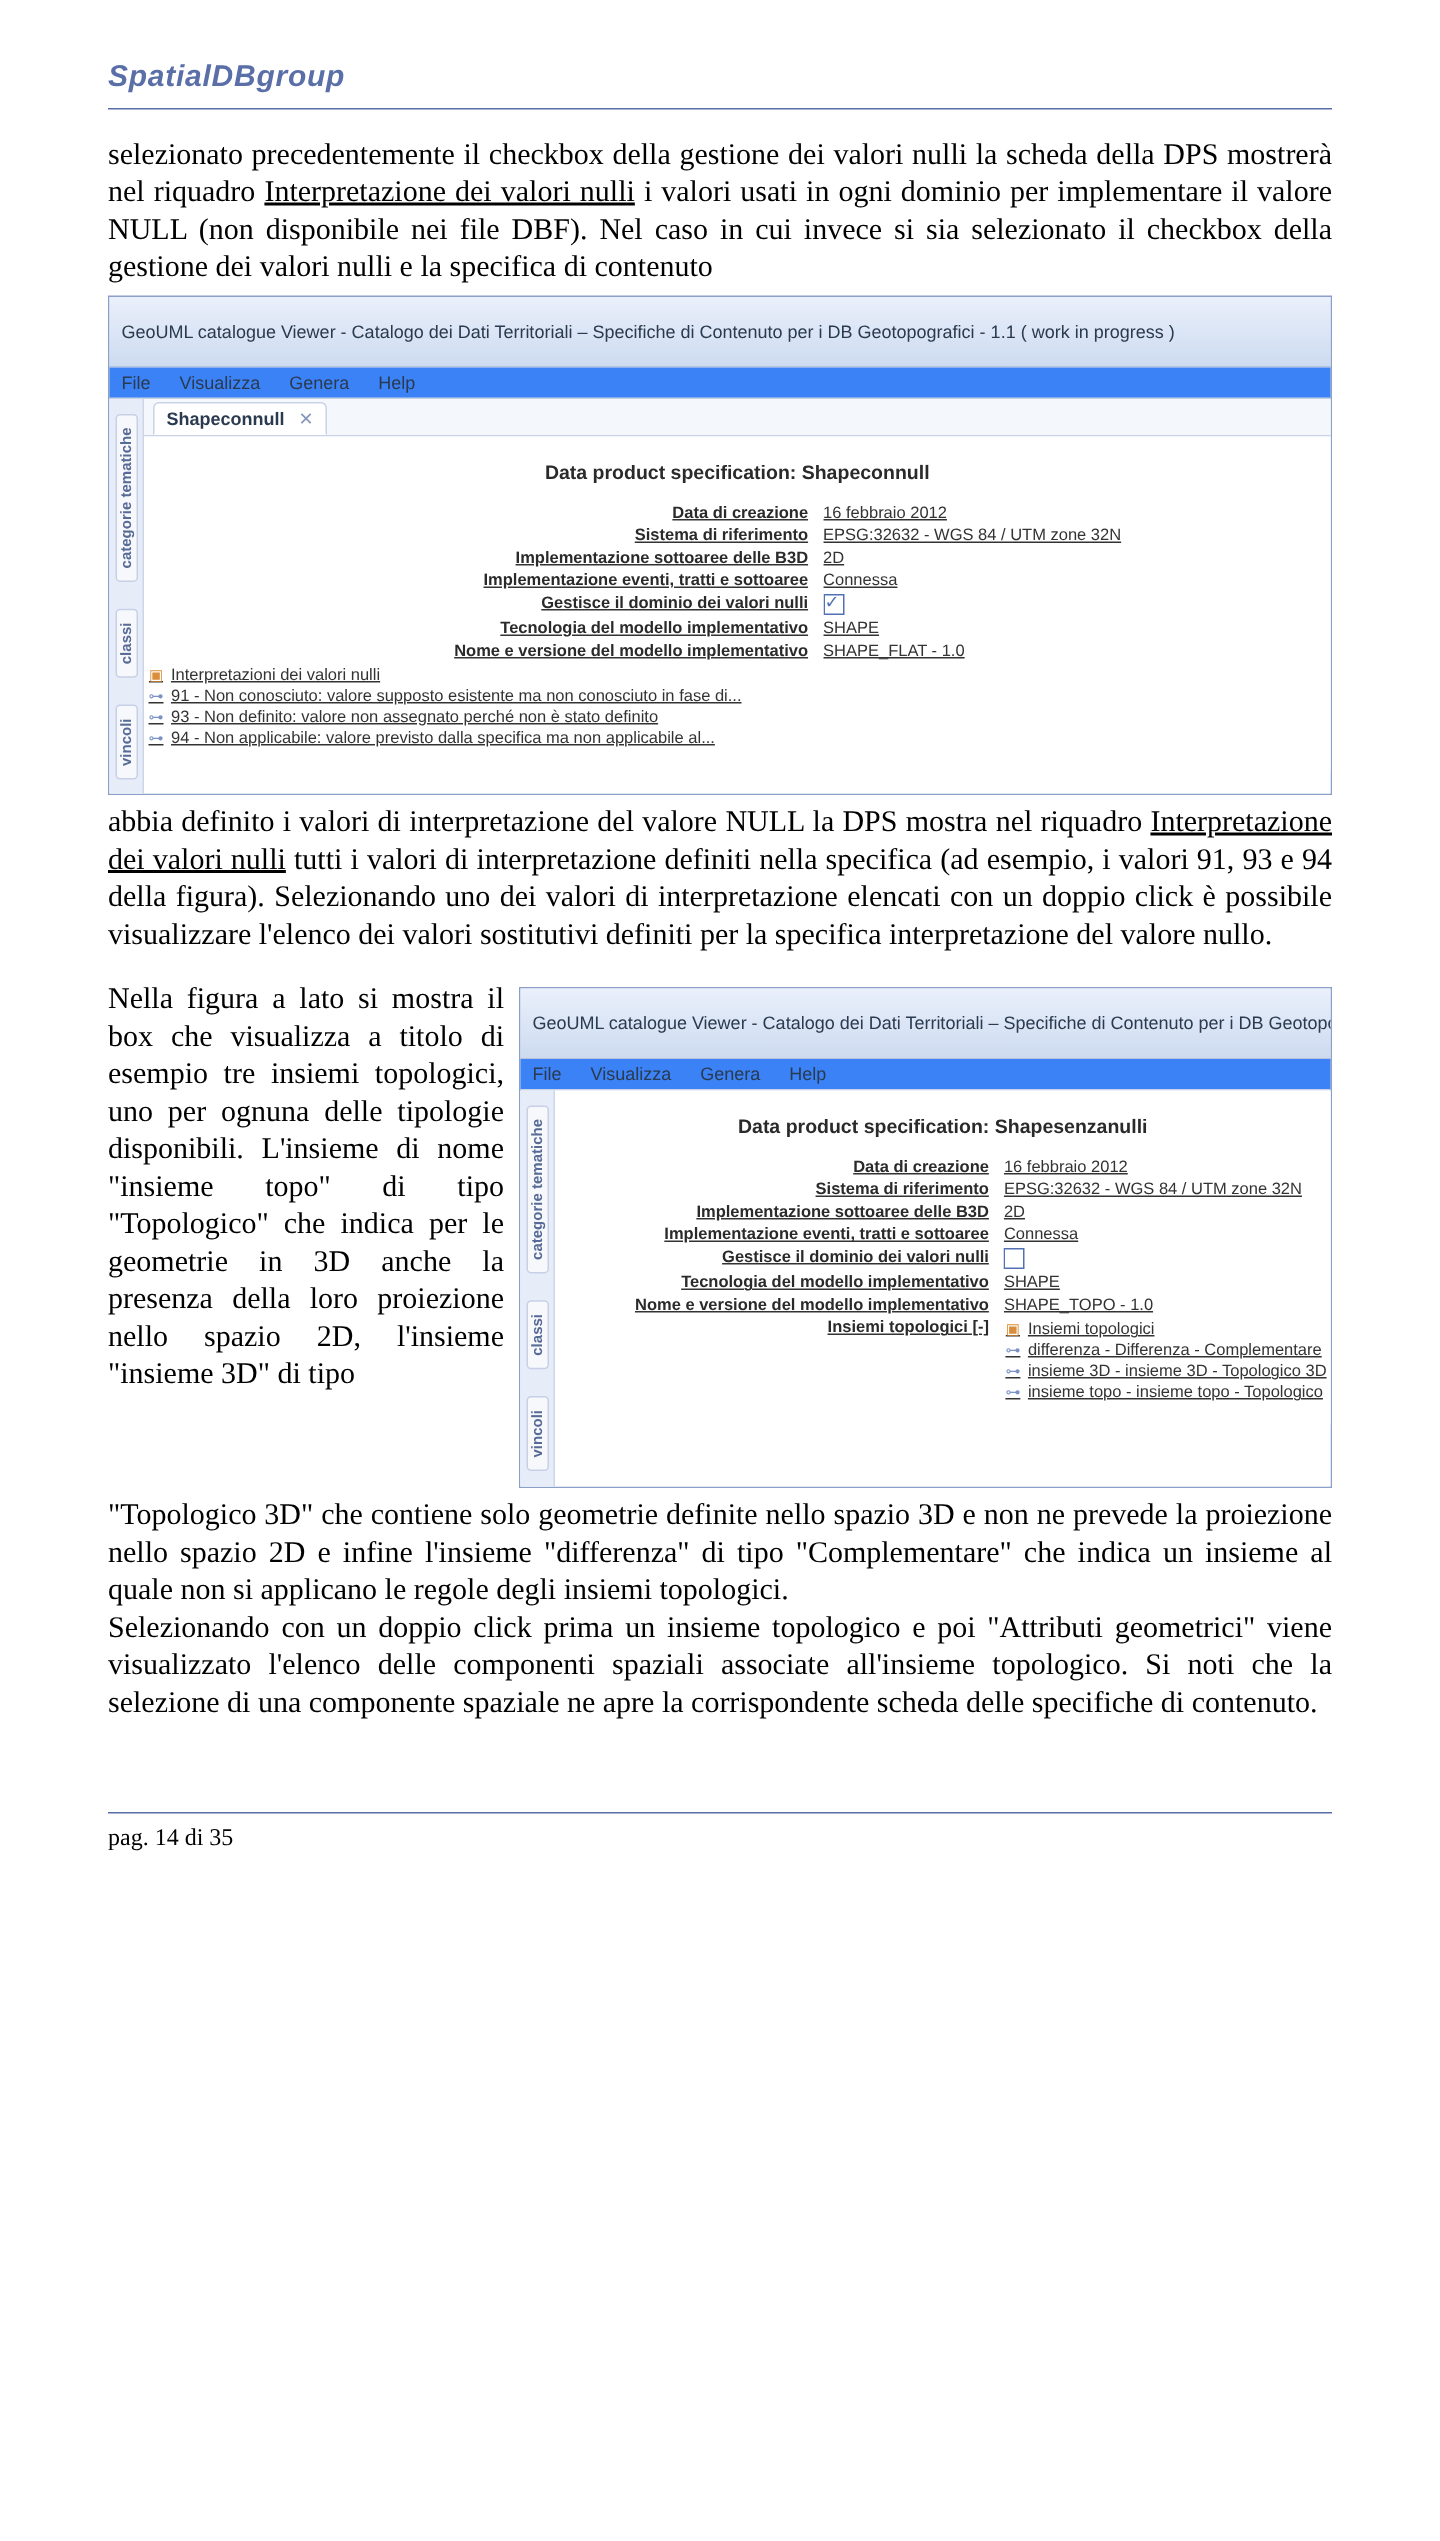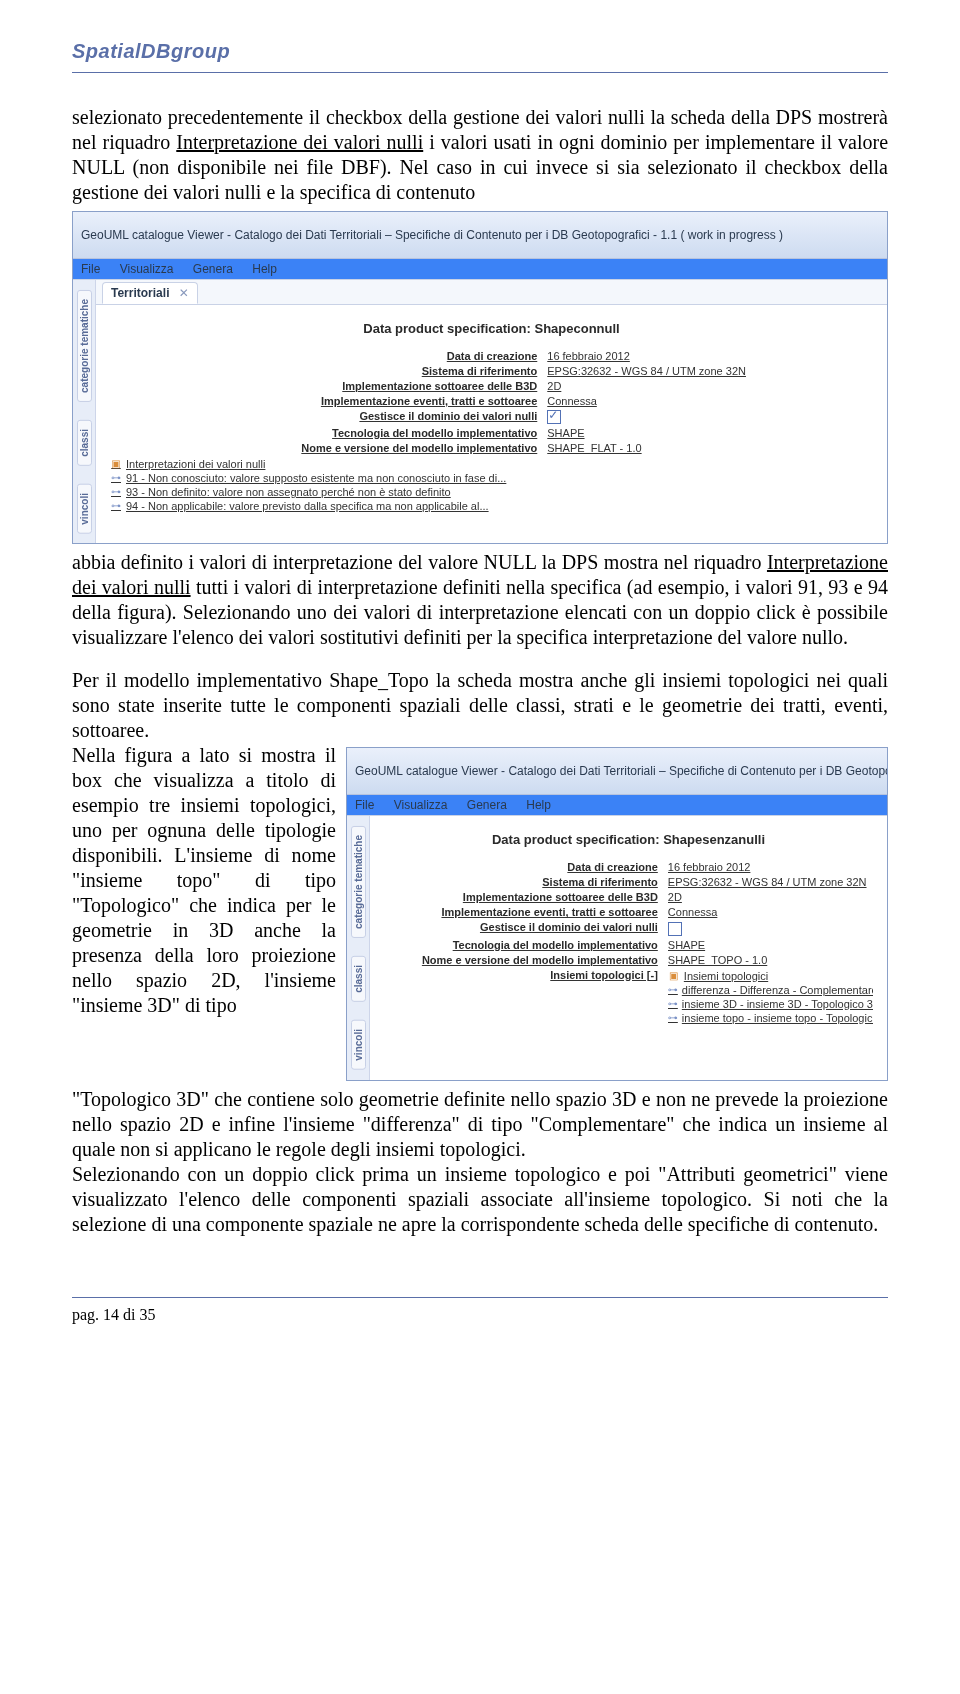--- a/index.html
+++ b/index.html
@@ -9,21 +9,21 @@
     background: #fff;
     width: 960px;
     color: #000;
   }
   .page {
     padding: 50px 72px 30px 72px;
     box-sizing: border-box;
   }
   .brand-header {
     border-bottom: 1px solid #5a6fa8;
-    margin-bottom: 32px;
+    margin-bottom: 18px;
     position: relative;
     height: 22px;
   }
   .brand-text {
     position: absolute;
     top: -10px;
     left: 0;
     background: #fff;
     padding-right: 10px;
     font-family: Arial, sans-serif;
@@ -101,21 +101,21 @@
     display: inline-block;
     background: #fff;
     border: 1px solid #c9d2e6;
     border-bottom: 1px solid #fff;
     padding: 3px 8px;
     border-radius: 4px 4px 0 0;
     color: #2a3a4f;
     font-weight: bold;
   }
   .open-tab .close-x { margin-left: 6px; color: #8898bc; font-weight: normal; cursor: pointer; }
-  .spec-area { padding: 12px 14px; background: #fff; }
+  .spec-area { padding: 12px 2px; background: #fff; }
   .spec-heading {
     font-weight: bold;
     color: #2a2a2a;
     text-align: center;
     margin: 4px 0 14px 0;
     font-size: 13px;
   }
   .kv {
     display: flex;
     margin: 3px 0;
@@ -193,21 +193,21 @@
       <div class="side-tabs">
         <div class="side-tab">categorie tematiche</div>
         <div class="side-gap"></div>
         <div class="side-tab">classi</div>
         <div class="side-gap"></div>
         <div class="side-tab">vincoli</div>
       </div>
       <div class="app-main">
         <div class="tab-row">
           <span class="open-tab">
-            <span>Territoriali</span>
+            <span>Shapeconnull</span>
             <span class="close-x">✕</span>
           </span>
         </div>
         <div class="spec-area">
           <div class="spec-heading">Data product specification: Shapeconnull</div>
           <div class="kv">
               <div class="label">Data di creazione</div>
               <div class="value">16 febbraio 2012</div>
             </div>
           <div class="kv">
@@ -258,21 +258,20 @@
       </div>
     </div>
   </div>
 
   <div class="body-text">
     <span>abbia definito i valori di interpretazione del valore NULL la DPS mostra nel riquadro </span><span class="u">Interpretazione dei valori nulli</span><span> tutti i valori di interpretazione definiti nella specifica (ad esempio, i valori 91, 93 e 94 della figura). Selezionando uno dei valori di interpretazione elencati con un doppio click è possibile visualizzare l'elenco dei valori sostitutivi definiti per la specifica interpretazione del valore nullo.</span>
   </div>
 
   <div style="height:18px"></div>
 
-  <div class="body-text">Per il modello implementativo Shape_Topo la scheda mostra anche gli insiemi topologici nei quali sono state inserite tutte le componenti spaziali delle classi, strati e le geometrie dei tratti, eventi, sottoaree.</div>
 
   <div class="clearfix">
     <div class="app-box narrow">
       <div class="app-title" style="white-space:nowrap;overflow:hidden;text-overflow:clip;">GeoUML catalogue Viewer - Catalogo dei Dati Territoriali – Specifiche di Contenuto per i DB Geotopografic</div>
       <div class="app-menu">
         <span>File</span>
         <span>Visualizza</span>
         <span>Genera</span>
         <span>Help</span>
       </div>

